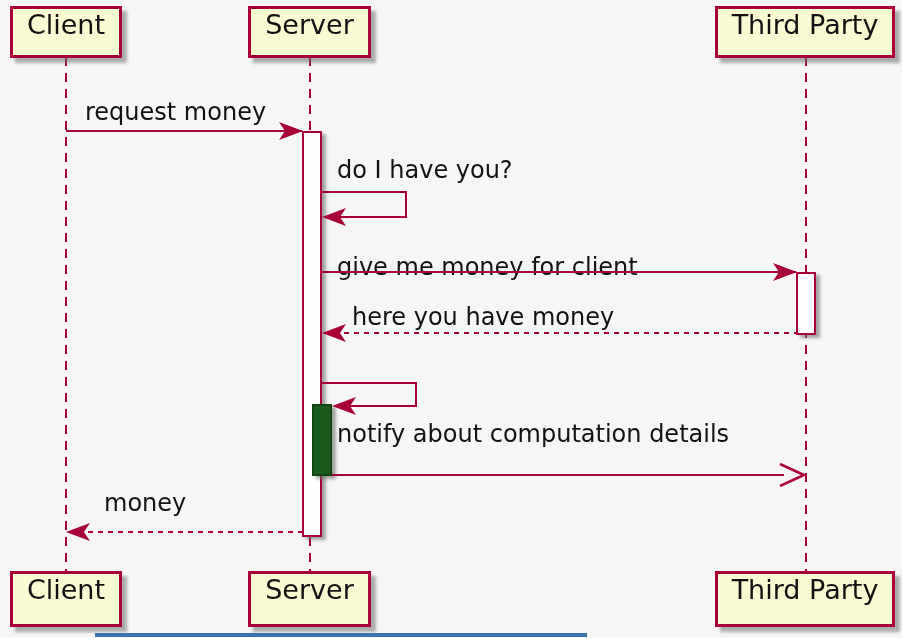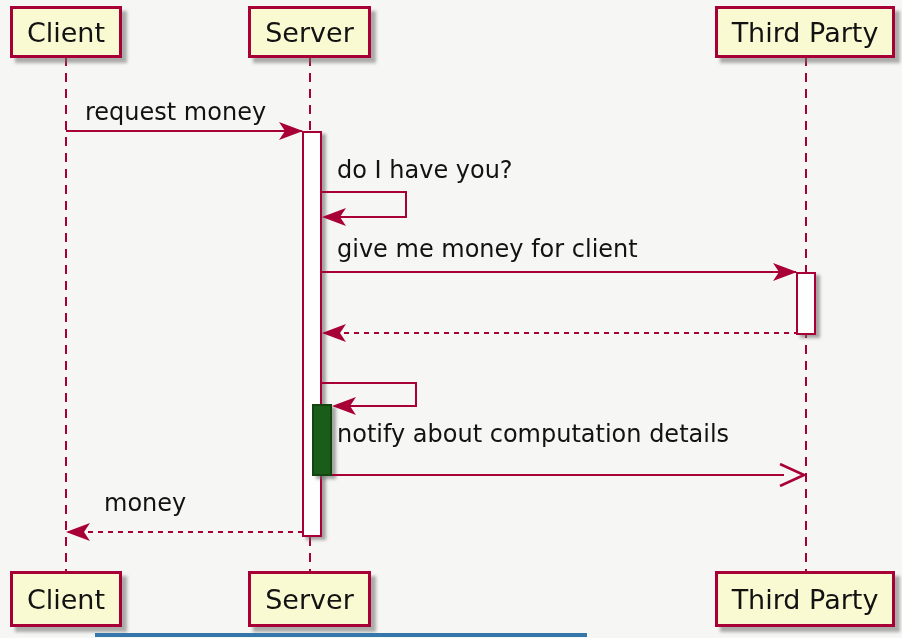--- a/index.html
+++ b/index.html
@@ -12,21 +12,21 @@
   
   .lifeline{
     position:absolute;top:57px;height:515px;width:2px;
     background:repeating-linear-gradient(to bottom,#a80036 0 9px,transparent 9px 16px);
   }
   
   .pbox{
     position:absolute;box-sizing:border-box;height:52px;
     background:#fafad2;border:3px solid #a80036;
     box-shadow:5px 5px 3px rgba(110,110,110,.55);
-    display:flex;align-items:center;justify-content:center;
+    display:flex;align-items:flex-start;justify-content:center;
     font-size:27px;
   }
   
   .act{
     position:absolute;box-sizing:border-box;width:20px;
     background:#fefefe;border:2px solid #a80036;
     box-shadow:4px 3px 3px rgba(110,110,110,.6);
   }
   .act.green{background:#1a5c1a;border-color:#12450f;}
   
@@ -80,26 +80,27 @@
     </svg>
 
   <div class="mlabel" style="left:337px;top:155px">do I have you?</div>
   <div class="mline" style="left:322px;top:191px;width:85px"></div>
   <div class="vline" style="left:405px;top:191px;height:27px"></div>
   <div class="mline" style="left:326px;top:216px;width:81px"></div>
   <svg class="head" style="left:322px;top:208px" width="24" height="18">
       <polygon points="0,9 24,0 18,9 24,18" fill="#a80036"></polygon>
     </svg>
 
-  <div class="mlabel" style="left:337px;top:234px">give me money for client</div>
+  <div class="mlabel" style="left:337px;top:252px">give me money for client</div>
   <div class="mline" style="left:322px;top:271px;width:474px"></div>
   <svg class="head" style="left:773px;top:263px" width="24" height="18">
       <polygon points="24,9 0,0 6,9 0,18" fill="#a80036"></polygon>
     </svg>
 
+  <div class="mlabel" style="left:352px;top:302px">here you have money</div>
   <div class="mline dashed" style="left:324px;top:332px;width:472px"></div>
   <svg class="head" style="left:322px;top:324px" width="24" height="18">
       <polygon points="0,9 24,0 18,9 24,18" fill="#a80036"></polygon>
     </svg>
 
   <div class="mline" style="left:322px;top:382px;width:95px"></div>
   <div class="vline" style="left:415px;top:382px;height:25px"></div>
   <div class="mline" style="left:336px;top:405px;width:81px"></div>
   <svg class="head" style="left:332px;top:397px" width="24" height="18">
       <polygon points="0,9 24,0 18,9 24,18" fill="#a80036"></polygon>

